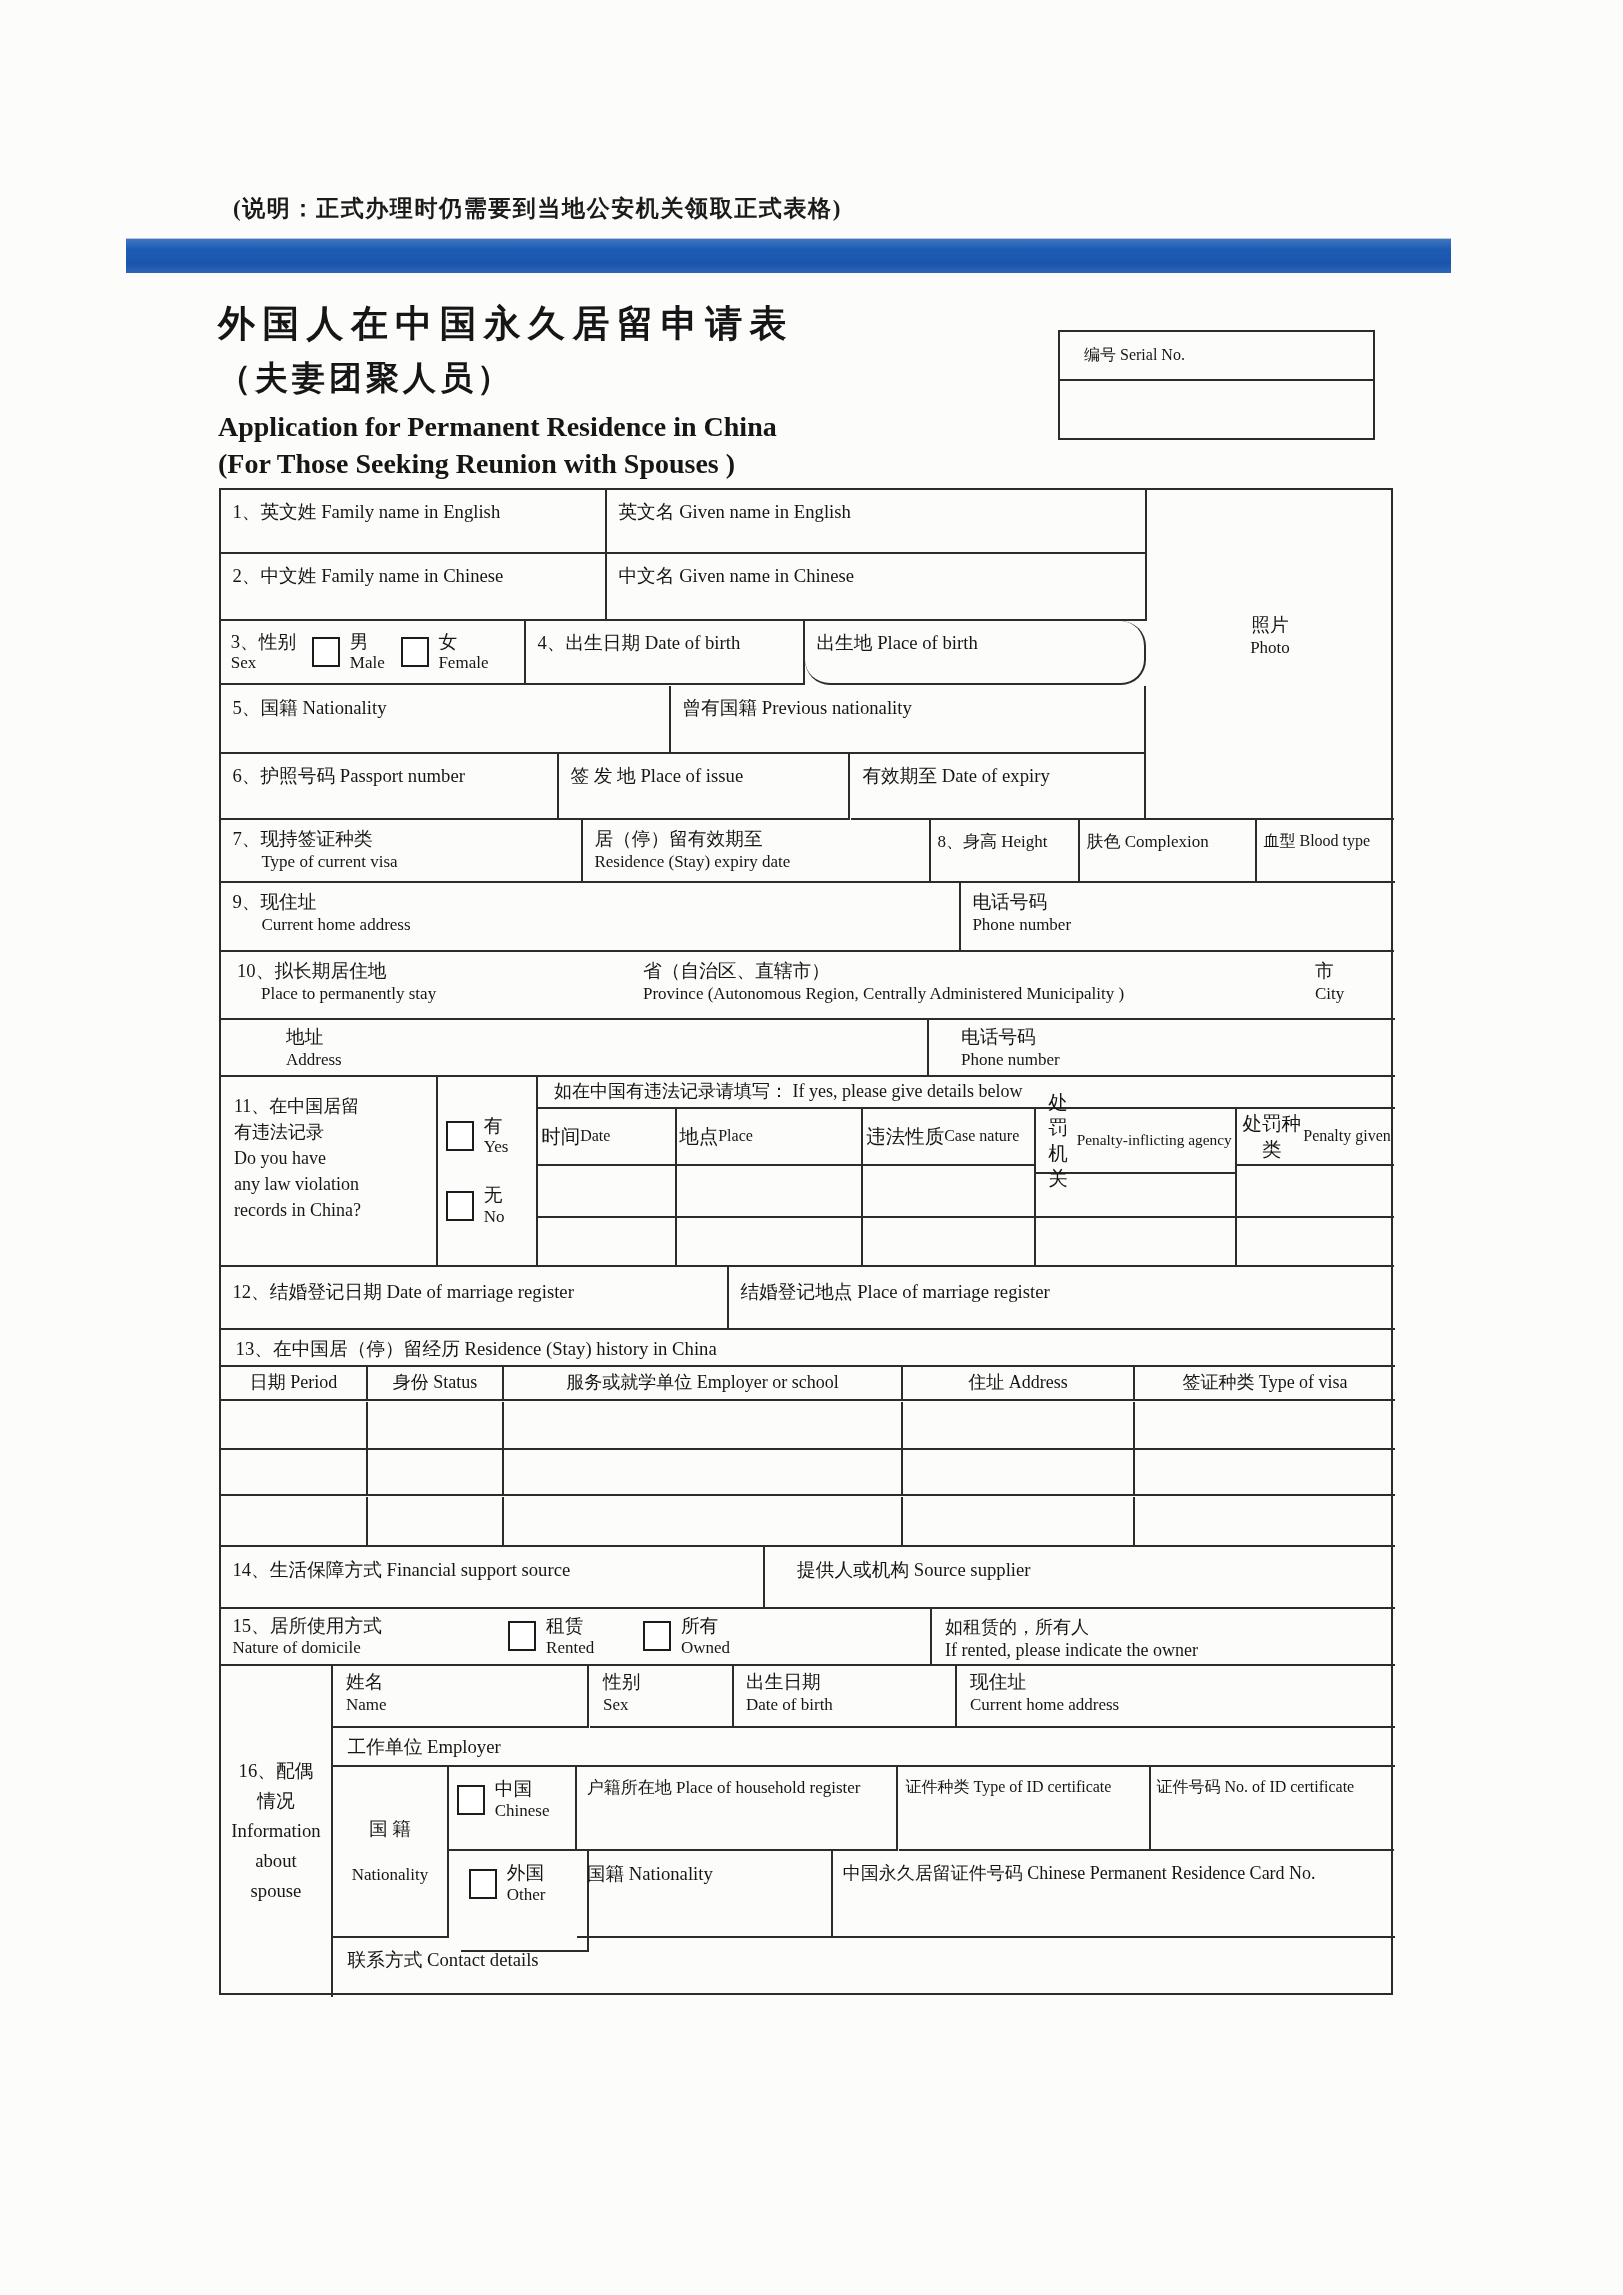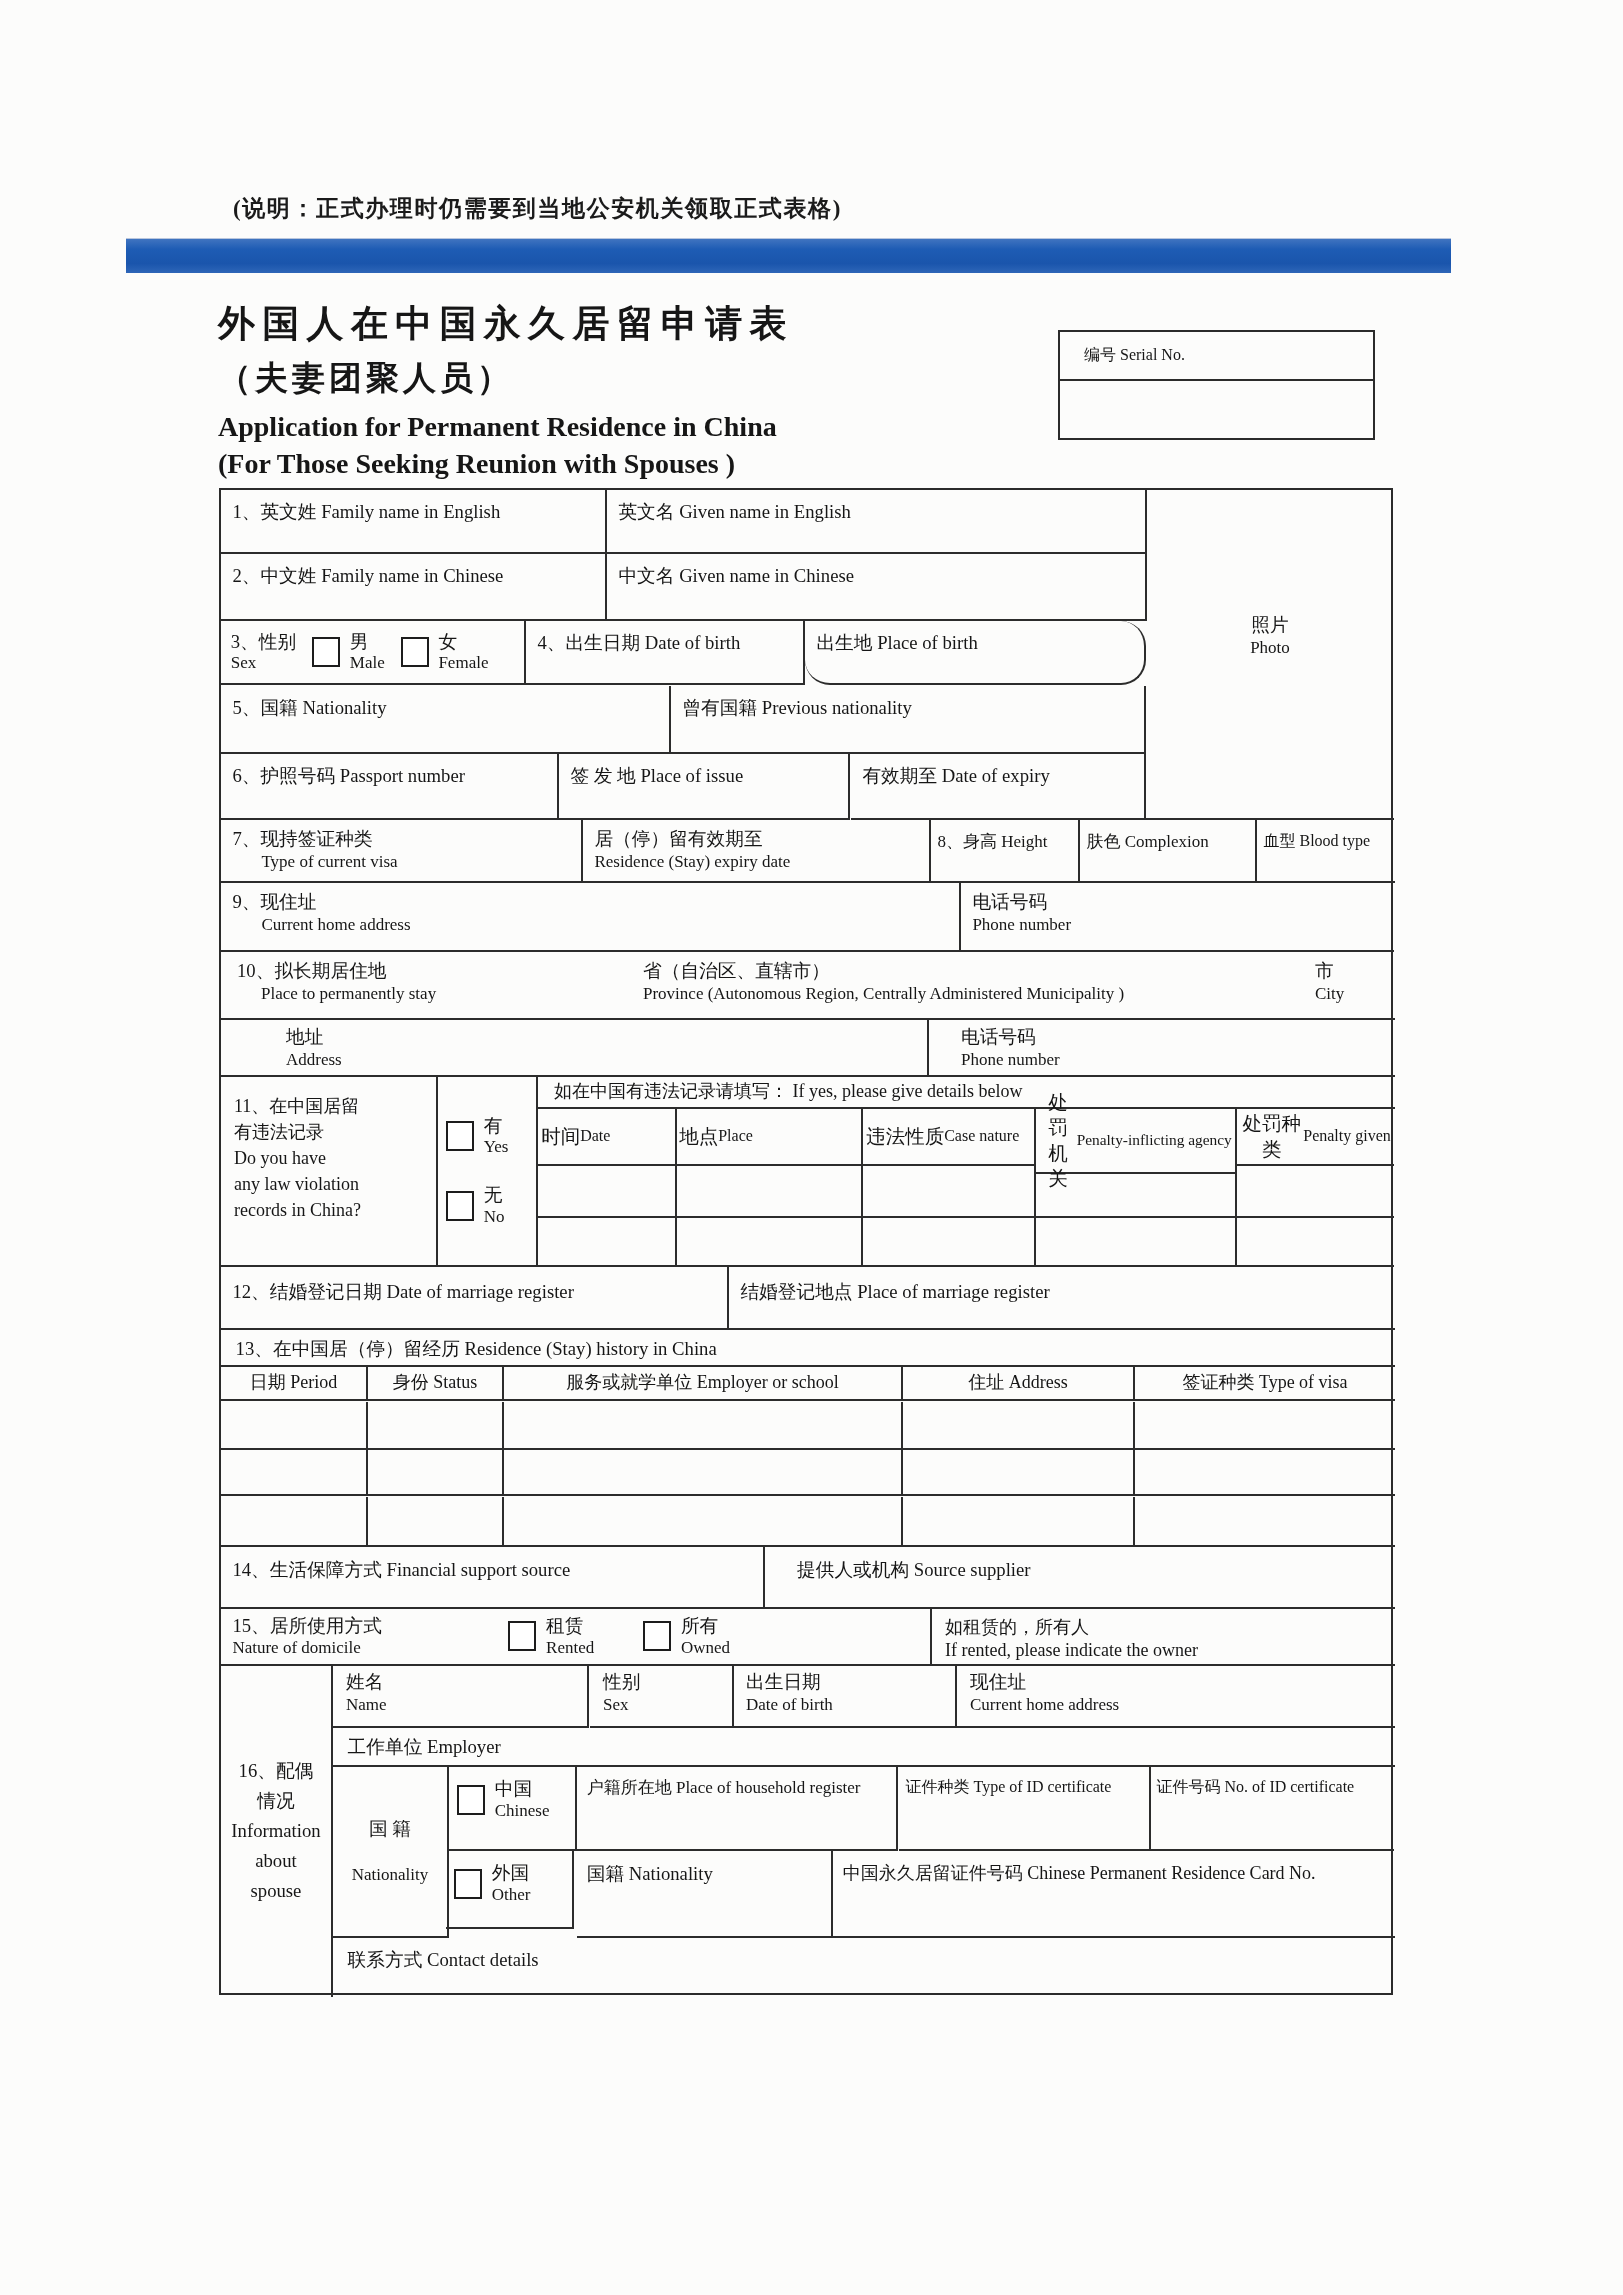--- a/index.html
+++ b/index.html
@@ -284,21 +284,21 @@
         <span class="clab">
           <div>中国</div>
           <div>Chinese</div>
         </span>
       </span>
     </div>
     <div class="c br bb" style="left:356px;top:1277px;width:321px;height:84px;font-size:17px;padding:9.7px;white-space:nowrap;">户籍所在地 Place of household register</div>
     <div class="c br bb" style="left:678px;top:1277px;width:252px;height:84px;font-size:16px;padding:9.7px 6.5px;white-space:nowrap;">证件种类 Type of ID certificate</div>
     <div class="c bb" style="left:929px;top:1277px;width:244px;height:84px;font-size:16px;padding:9.7px 6.5px;white-space:nowrap;">证件号码 No. of ID certificate</div>
 
-    <div class="c br bb" style="left:225px;top:1361px;width:128px;height:78px;padding:11.4px 4.9px 4.9px 8px;">
+    <div class="c br bb" style="left:240px;top:1361px;width:128px;height:101px;padding:11.4px 4.9px 4.9px 8px;">
       <span class="cgroup">
         <span class="cb"></span>
         <span class="clab">
           <div>外国</div>
           <div>Other</div>
         </span>
       </span>
     </div>
     <div class="c br bb" style="left:356px;top:1361px;width:256px;height:87px;padding:11.4px 9.7px;">国籍 Nationality</div>
     <div class="c bb" style="left:612px;top:1361px;width:562px;height:87px;font-size:18px;padding:11.4px 9.7px;">中国永久居留证件号码 Chinese Permanent Residence Card No.</div>

